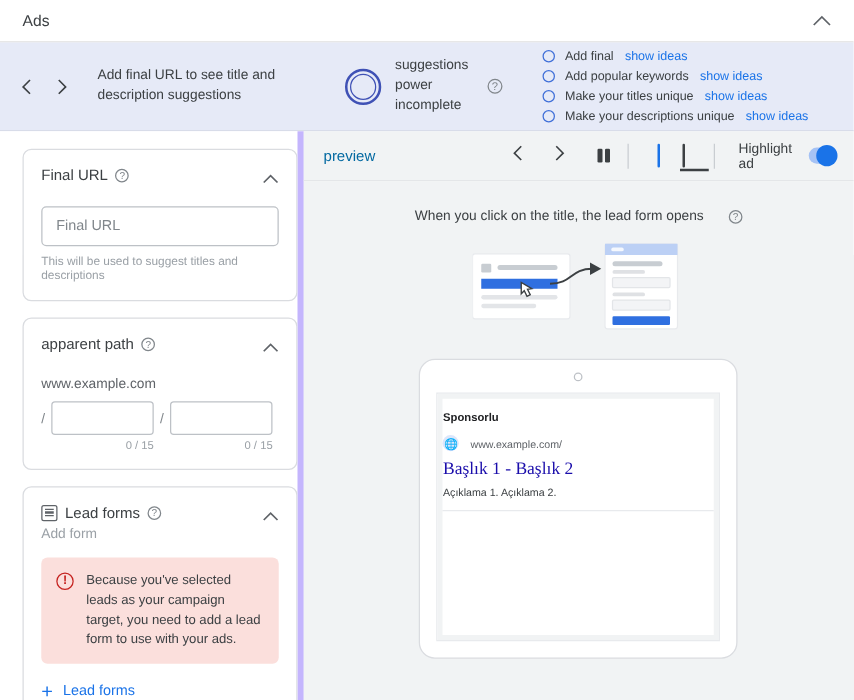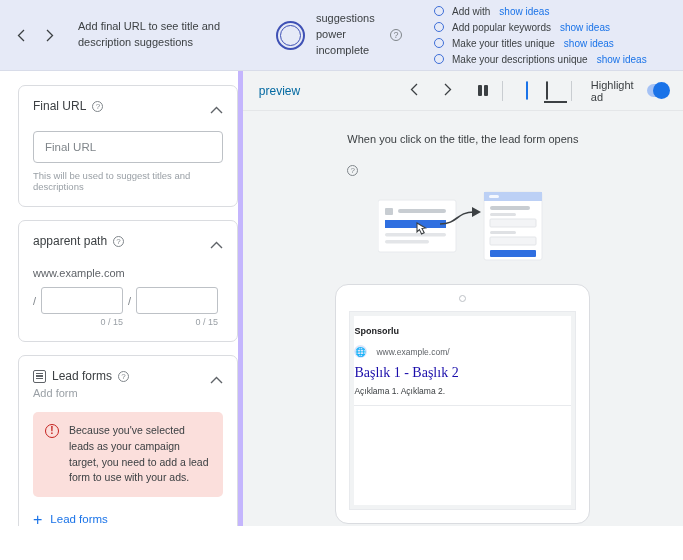--- a/index.html
+++ b/index.html
@@ -139,21 +139,21 @@
   }
   .toggle::after {
     content: ""; position: absolute; right: -1px; top: -2px;
     width: 17px; height: 17px; border-radius: 50%; background: #1a73e8;
   }
 
   .preview-area {
     flex: 1; background: #f1f3f4; padding-top: 22px;
     display: flex; flex-direction: column; align-items: center; overflow: hidden;
   }
-  .info-line { font-size: 11px; color: #3c4043; display: flex; align-items: flex-start; gap: 20px; flex-direction: column; }
+  .info-line { font-size: 11px; color: #3c4043; display: flex; align-items: center; gap: 20px; }
 
   
   .diagram { margin-top: 14px; position: relative; width: 170px; height: 72px; }
 
   
   .tablet {
     margin-top: 22px; width: 255px; height: 240px;
     border: 1.5px solid #dadce0; border-radius: 13px; background: #fff;
     display: flex; flex-direction: column; align-items: center; flex: none;
   }
@@ -172,20 +172,28 @@
   .site-url { font-size: 8.5px; color: #5f6368; }
   .ad-title { margin-top: 7px; font-size: 14px; color: #1a0dab; font-weight: normal; font-family: Liberation Serif, serif; }
   .ad-desc { margin-top: 5px; font-size: 8.5px; color: #3c4043; }
   .sep { margin-top: 9px; height: 1px; background: #e8eaed; }
 </style>
 </head>
 <body>
 
 <div id="root">
 
+  <div class="ads-header">
+    <span class="ads-title">Ads</span>
+    <span class="chev">
+      <svg width="15" height="9" viewBox="0 0 15 9">
+          <path d="M1 8 L7.5 1.5 L14 8" fill="none" stroke="#5f6368" stroke-width="1.4"></path>
+        </svg>
+    </span>
+  </div>
 
   <div class="banner">
 
     <div class="nav-arrows">
       <span class="nav-arrow">
         <svg width="8" height="13" viewBox="0 0 8 13">
             <path d="M7 1 L1.5 6.5 L7 12" fill="none" stroke="#3c4043" stroke-width="1.3"></path>
           </svg>
       </span>
       <span class="nav-arrow">
@@ -203,21 +211,21 @@
         <div>suggestions</div>
         <div>power</div>
         <div>incomplete</div>
       </div>
       <span class="help-ic help-lg">?</span>
     </div>
 
     <div class="checklist">
       <div class="check-row">
         <span class="circle-empty"></span>
-        <span>Add with</span>
+        <span>Add final</span>
         <span class="ideas-link">show ideas</span>
       </div>
       <div class="check-row">
         <span class="circle-empty"></span>
         <span>Add popular keywords</span>
         <span class="ideas-link">show ideas</span>
       </div>
       <div class="check-row">
         <span class="circle-empty"></span>
         <span>Make your titles unique</span>

